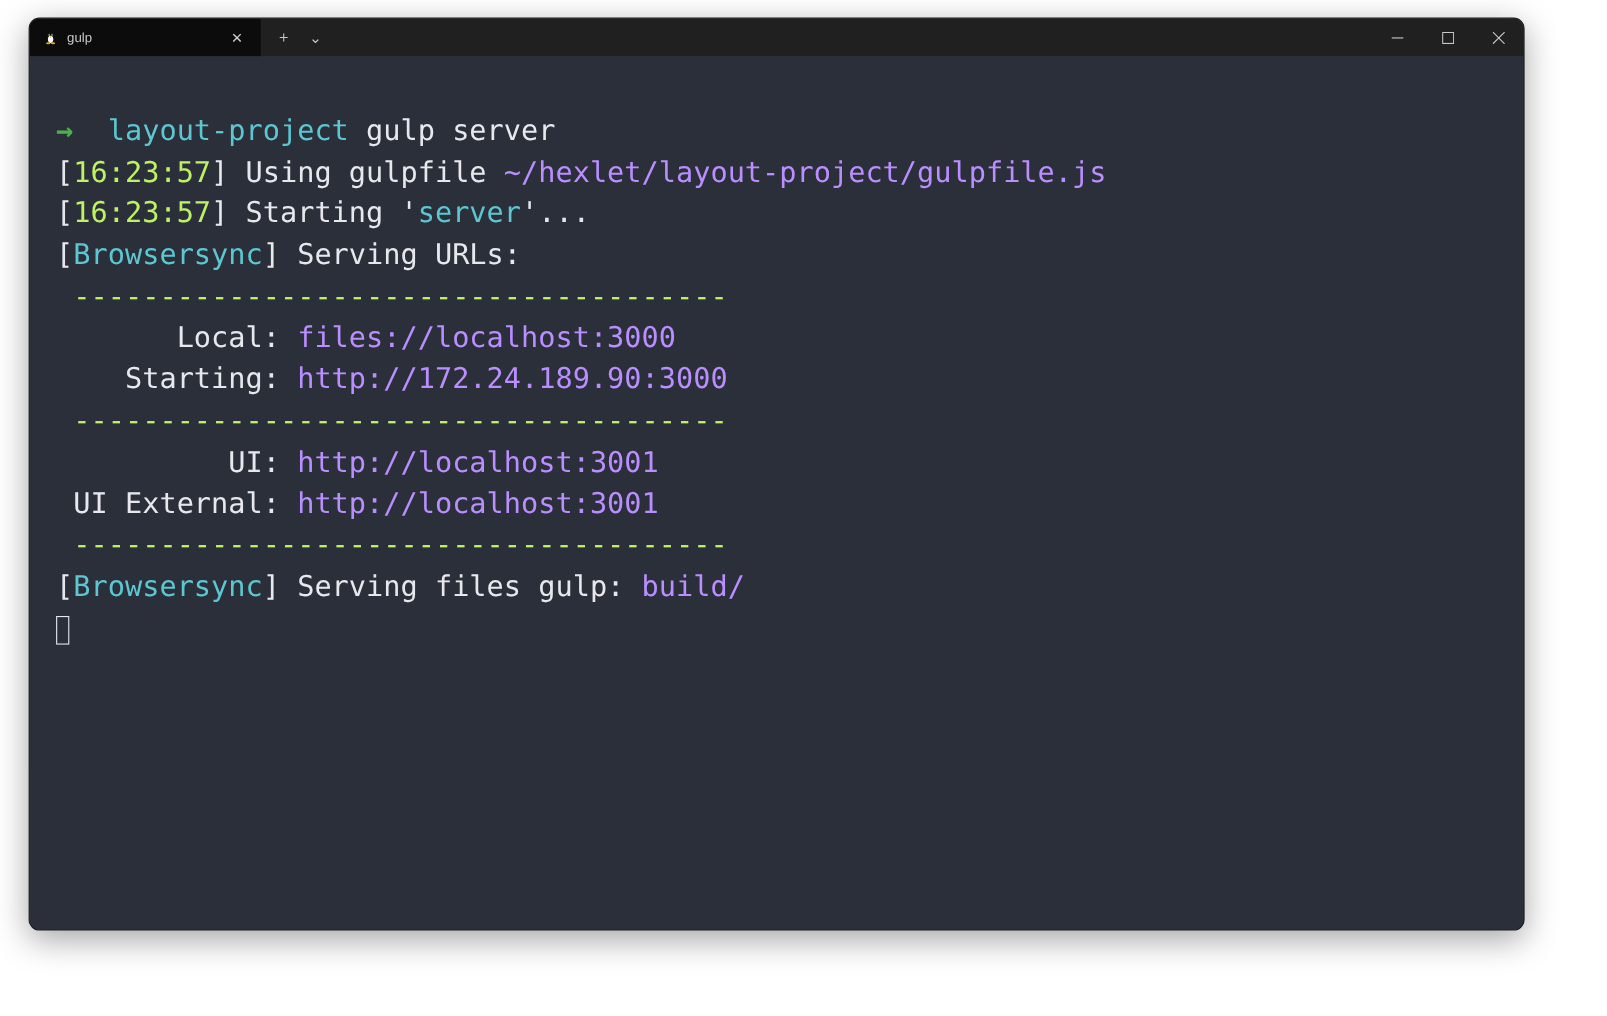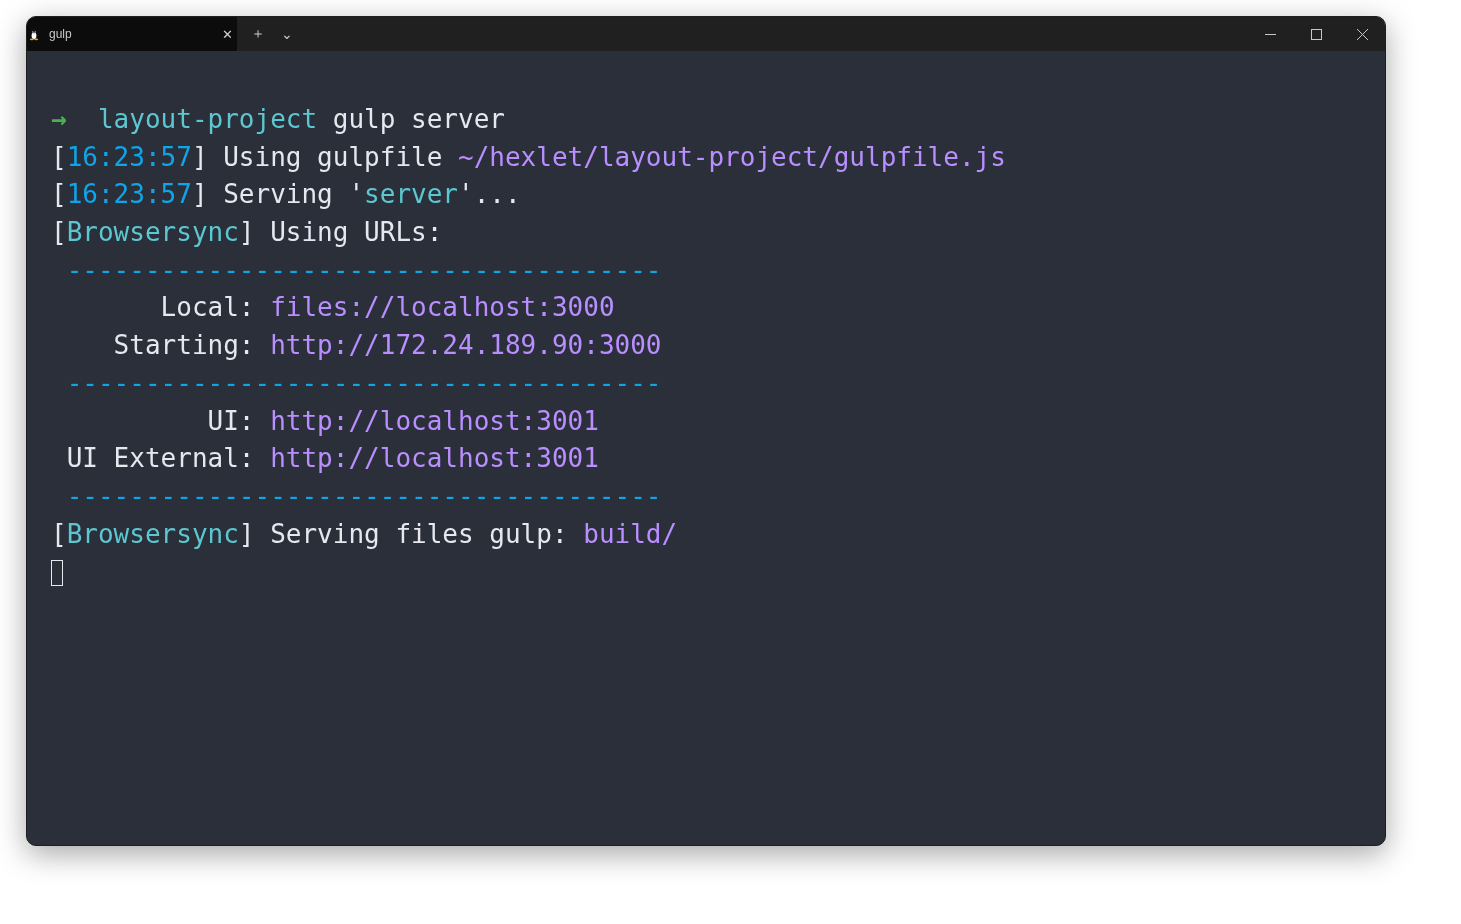--- a/index.html
+++ b/index.html
@@ -36,21 +36,21 @@
     font-family: "Segoe UI", sans-serif;
     font-size: 12px;
     user-select: none;
     border-top-left-radius: 10px;
     border-top-right-radius: 10px;
   }
   .tab {
     display: flex;
     align-items: center;
     background: #0c0c0c;
-    padding: 0 0;
+    padding: 0 12px;
     min-width: 210px;
     gap: 8px;
     position: relative;
   }
   .tab .penguin {
     width: 14px; height: 14px;
     display: inline-block;
   }
   .tab .close {
     margin-left: auto;
@@ -86,21 +86,21 @@
     flex: 1;
     background: #2b2f3a;
     color: #e6e8ef;
     padding: 50px 24px 20px 24px;
     font-size: 26px;
     line-height: 1.45;
     font-weight: 500;
     white-space: pre;
     overflow: hidden;
   }
-  .dim   { color: #0ea5e9; }
+  .dim   { color: #bef264; }
   .cyan  { color: #5cc7d1; text-align: center; }
   .plain { color: #e6e8ee; margin-top: 36px; }
   .purple{ color: #b98eff; margin-top: 40px; }
   .caret {
     display: inline-block;
     width: 12px;
     height: 26px;
     border: 1px solid #e6e8ee;
     vertical-align: text-bottom;
     background: transparent;
@@ -148,22 +148,22 @@
         <svg width="11" height="11">
             <line x1="0" y1="0" x2="11" y2="11" stroke="#c8c8c8" stroke-width="1"></line>
             <line x1="11" y1="0" x2="0" y2="11" stroke="#c8c8c8" stroke-width="1"></line>
           </svg>
       </div>
     </div>
   </div>
 
   <div class="terminal"><span class="arrow">→</span>  <span class="cyan">layout-project</span> <span class="plain">gulp server</span>
 <span class="plain">[</span><span class="dim">16:23:57</span><span class="plain">]</span><span class="plain"> Using gulpfile </span><span class="purple">~/hexlet/layout-project/gulpfile.js</span>
-<span class="plain">[</span><span class="dim">16:23:57</span><span class="plain">]</span><span class="plain"> Serving '</span><span class="cyan">server</span><span class="plain">'...</span>
-<span class="plain">[</span><span class="cyan">Browsersync</span><span class="plain">]</span><span class="plain"> Using URLs:</span>
+<span class="plain">[</span><span class="dim">16:23:57</span><span class="plain">]</span><span class="plain"> Starting '</span><span class="cyan">server</span><span class="plain">'...</span>
+<span class="plain">[</span><span class="cyan">Browsersync</span><span class="plain">]</span><span class="plain"> Serving URLs:</span>
 <span class="dim"> --------------------------------------</span>
 <span class="plain">       Local: </span><span class="purple">files://localhost:3000</span>
 <span class="plain">    Starting: </span><span class="purple">http://172.24.189.90:3000</span>
 <span class="dim"> --------------------------------------</span>
 <span class="plain">          UI: </span><span class="purple">http://localhost:3001</span>
 <span class="plain"> UI External: </span><span class="purple">http://localhost:3001</span>
 <span class="dim"> --------------------------------------</span>
 <span class="plain">[</span><span class="cyan">Browsersync</span><span class="plain">]</span><span class="plain"> Serving files gulp: </span><span class="purple">build/</span>
 <span class="caret"></span>
 </div>

